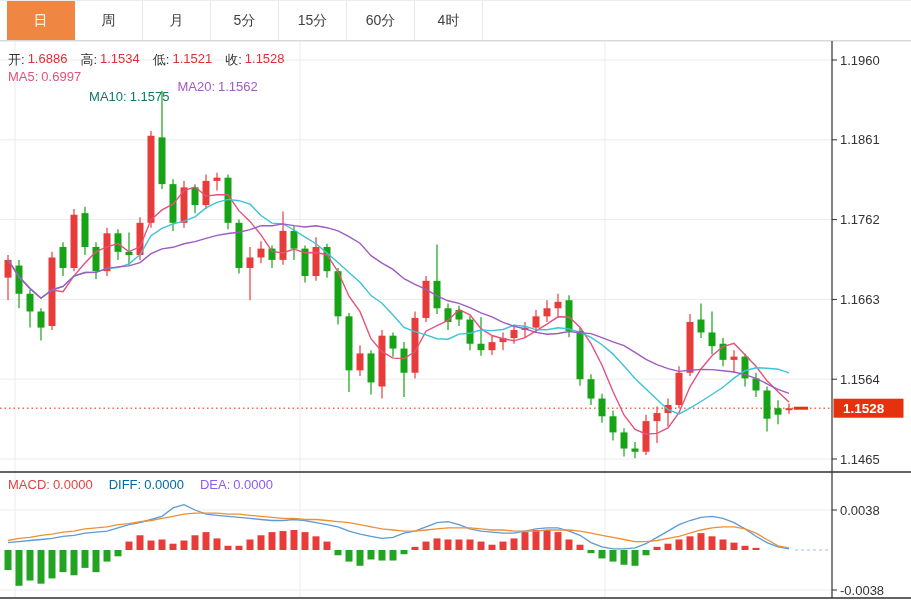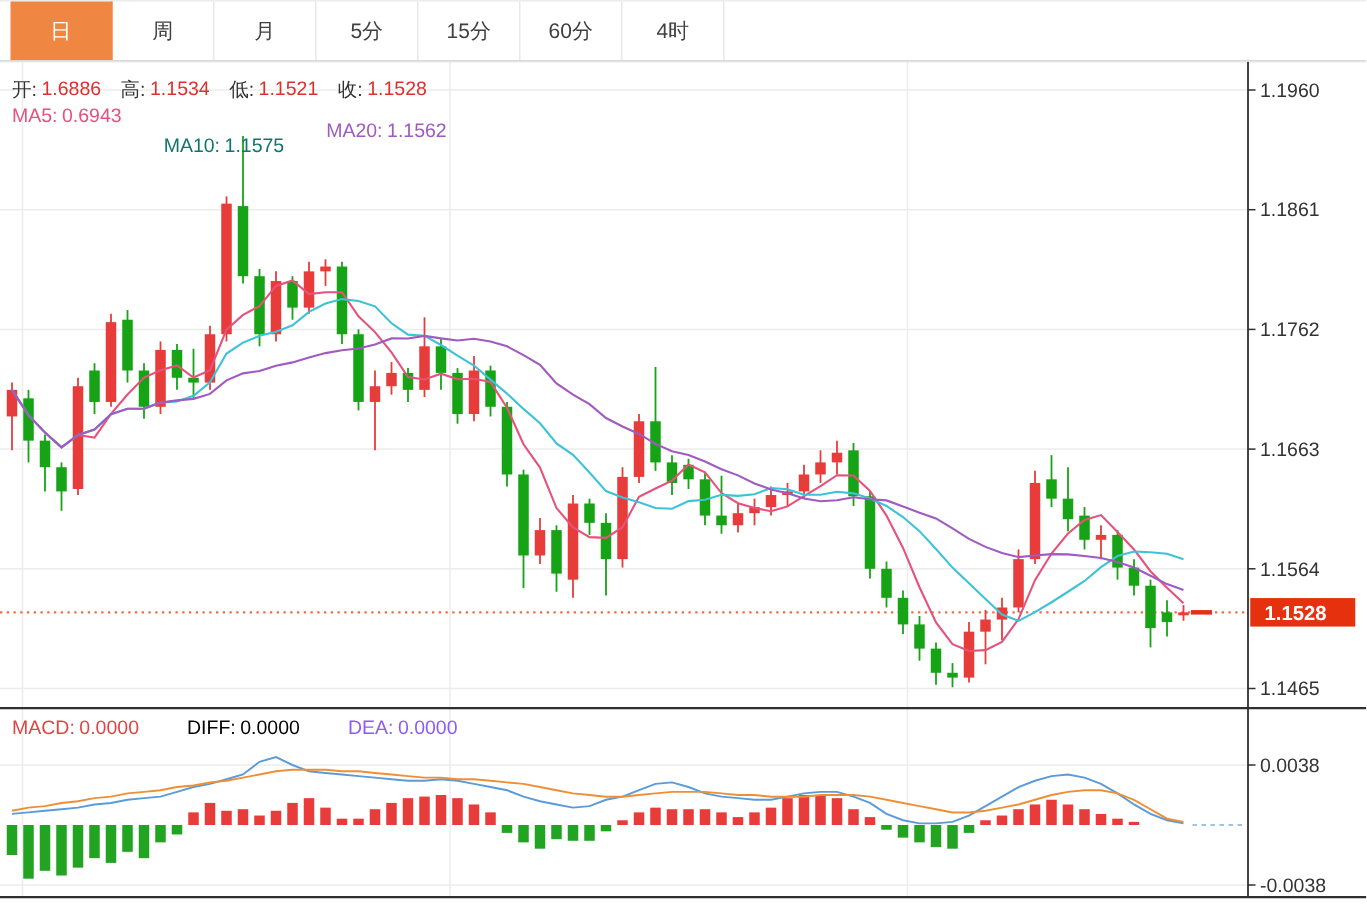--- a/index.html
+++ b/index.html
@@ -7,27 +7,27 @@
          font-family:"Liberation Sans",sans-serif;}
   .chart-svg{position:absolute;top:0;left:0;}
   .tabbar{position:absolute;top:0;left:0;width:911px;height:41px;background:#fff;
           border-top:1px solid #ececec;border-bottom:1px solid #d9d9d9;box-sizing:border-box;
           padding-left:7px;display:flex;z-index:3;}
   .tab{width:68px;height:100%;display:flex;align-items:center;justify-content:center;
        font-size:14px;color:#404040;border-right:1px solid #e8e8e8;box-sizing:border-box;cursor:pointer;}
   .tab.active{background:#ef8642;color:#fff;border-right-color:#ef8642;}
   .legend-row{position:absolute;left:8px;display:flex;font-size:13px;z-index:2;white-space:nowrap;}
   .legend-ohlc{top:51px;gap:13px;}
-  .legend-ma{top:69px;gap:28px;}
-  .legend-macd{top:477px;gap:32px;}
+  .legend-ma{top:69px;gap:8px;}
+  .legend-macd{top:477px;gap:16px;}
   .pair{display:flex;gap:3px;}
   .lbl{color:#333;}
   .val{color:#e02f2f;}
   .ma5{color:#e5527b;} .ma10{color:#0f766e;margin-top:20px;} .ma20{color:#a05ac0;align-items:center;}
-  .c-macd{color:#e04444;} .c-diff{color:#000000;} .c-dea{color:#8b5cf6;}
+  .c-macd{color:#e04444;} .c-diff{color:#0369a1;} .c-dea{color:#8b5cf6;}
 </style>
 </head>
 <body>
 
 <div class="stage">
 
   <svg class="chart-svg" id="cv" width="911" height="606" viewBox="0 0 911 606">
       <line x1="15" y1="41" x2="15" y2="598" stroke="#ececec" stroke-width="1"></line>
       <line x1="300" y1="41" x2="300" y2="598" stroke="#ececec" stroke-width="1"></line>
       <line x1="605" y1="41" x2="605" y2="598" stroke="#ececec" stroke-width="1"></line>
@@ -309,21 +309,21 @@
       </span>
     <span class="pair">
         <span class="lbl">收:</span>
         <span class="val">1.1528</span>
       </span>
   </div>
 
   <div class="legend-row legend-ma">
     <span class="pair ma5">
         <span>MA5:</span>
-        <span>0.6943</span>
+        <span>0.6997</span>
       </span>
     <span class="pair ma10">
         <span>MA10:</span>
         <span>1.1575</span>
       </span>
     <span class="pair ma20">
         <span>MA20:</span>
         <span>1.1562</span>
       </span>
   </div>

